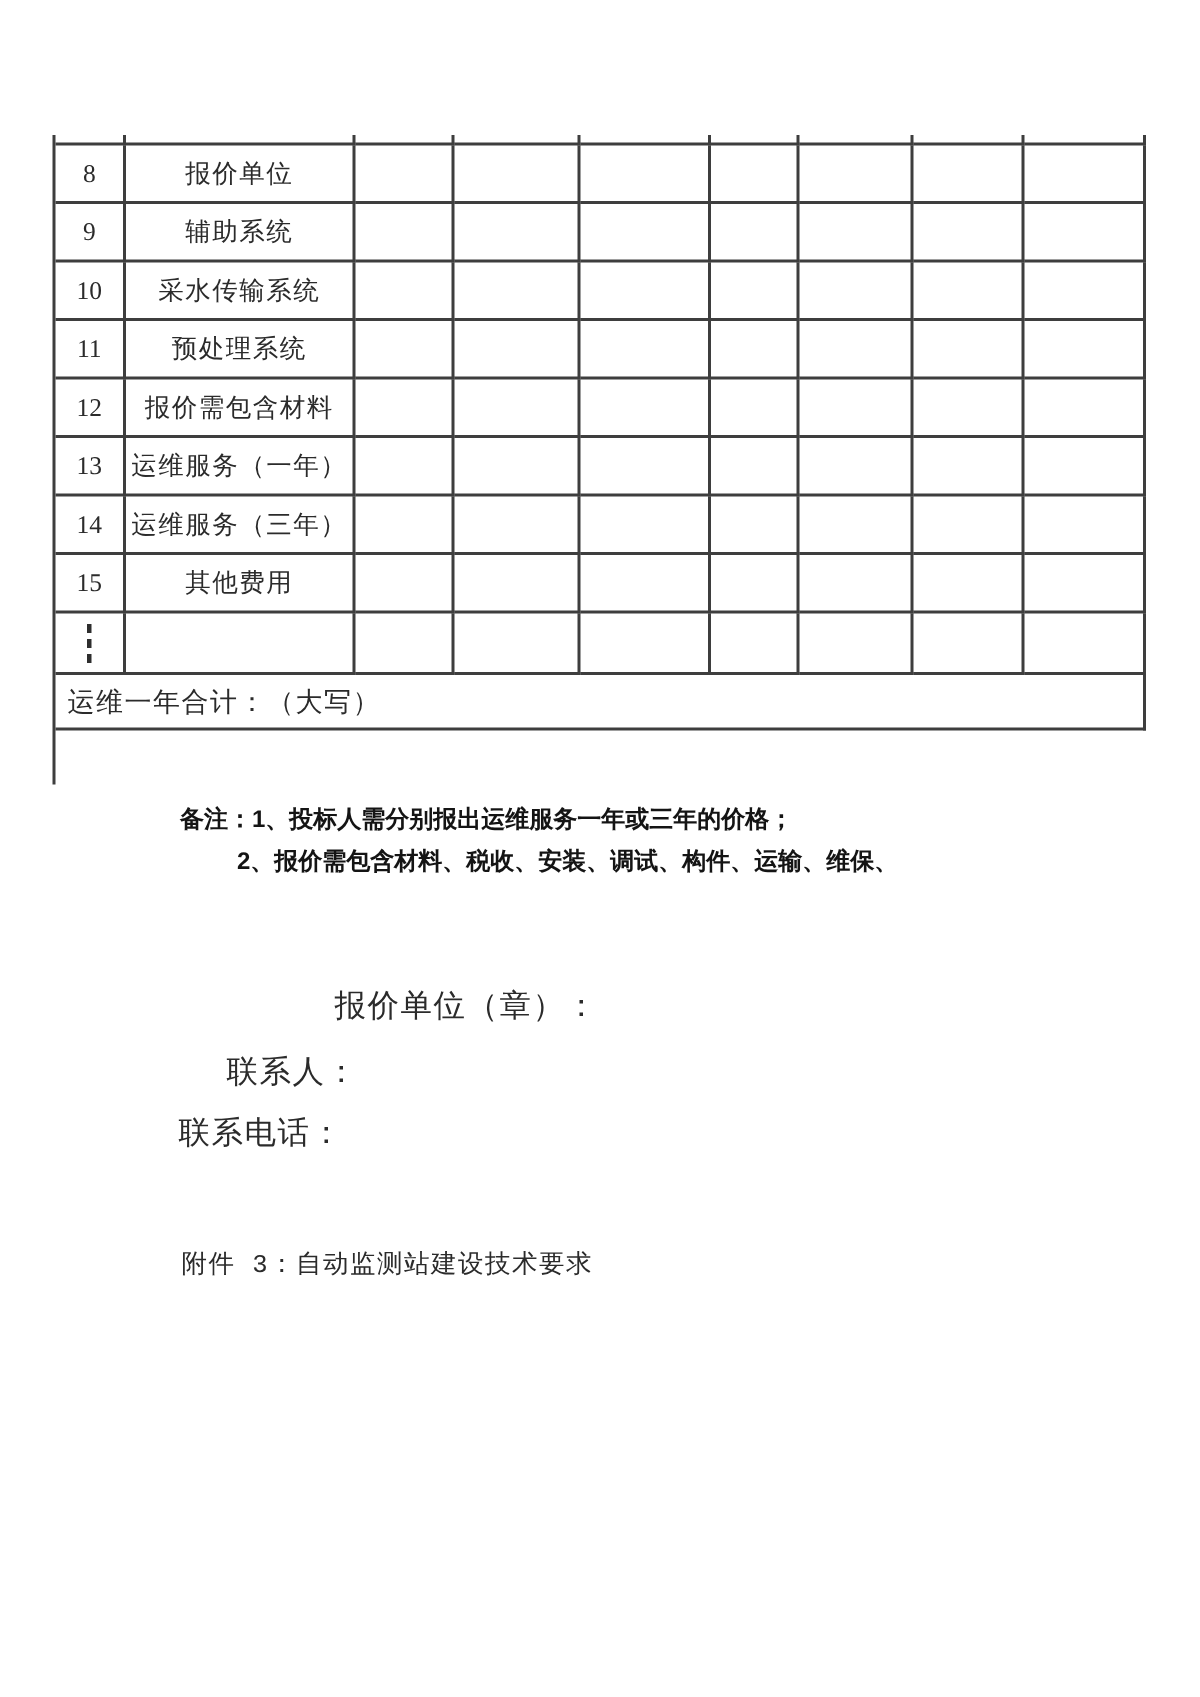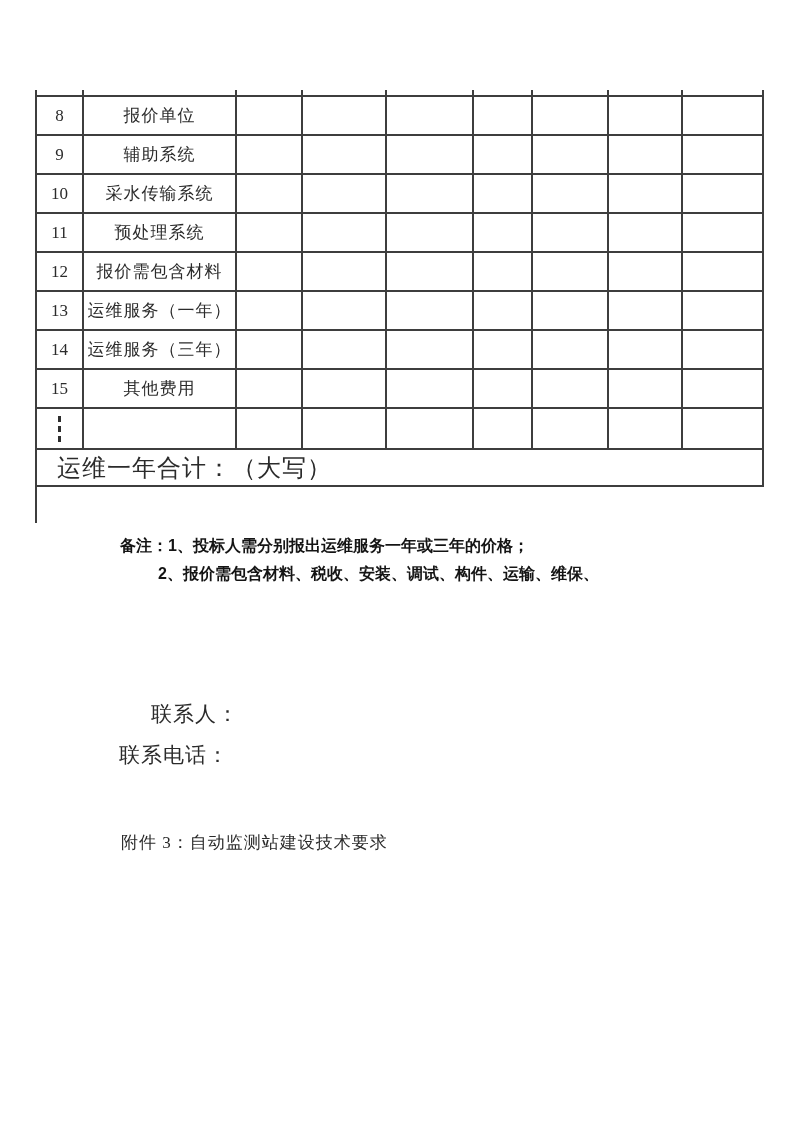--- a/index.html
+++ b/index.html
@@ -41,22 +41,22 @@
   }
   .cell.stub {
     border-bottom: 2px solid #3e3e3e;
   }
   .cell.name {
     letter-spacing: 1px;
   }
   .cell.summary {
     grid-column: 1 / -1;
     justify-content: flex-start;
-    padding-left: 20px;
-    font-size: 24px;
+    padding-left: 8px;
+    font-size: 18px;
     letter-spacing: 1px;
   }
   .vdots {
     display: block;
     width: 0;
     height: 26px;
     border-left: 3px dashed #2e2e2e;
   }
 
   
@@ -73,20 +73,21 @@
   }
   .sig-line {
     font-size: 21px;
     color: #2b2b2b;
     letter-spacing: 1px;
   }
   .attach-line {
     font-size: 17px;
     color: #2b2b2b;
     letter-spacing: 1px;
+    font-family: Liberation Mono, monospace;
   }
 </style>
 </head>
 <body>
 
 <div class="page">
 
   <div class="doc-table">
       <div class="cell stub"></div>
       <div class="cell stub"></div>
@@ -179,18 +180,19 @@
       <div class="cell empty"></div>
       <div class="cell empty"></div>
       <div class="cell empty"></div>
       <div class="cell empty"></div>
       <div class="cell summary">运维一年合计：（大写）</div>
     </div>
 
   <div class="txt note-line" style="left:120px; top:536px;">备注：1、投标人需分别报出运维服务一年或三年的价格；</div>
   <div class="txt note-line" style="left:158px; top:564px;">2、报价需包含材料、税收、安装、调试、构件、运输、维保、</div>
 
+  <div class="txt sig-line" style="left:223px; top:656px;">报价单位（章）：</div>
   <div class="txt sig-line" style="left:119px; top:700px;margin-left:32px;">联系人：</div>
   <div class="txt sig-line" style="left:119px; top:741px;">联系电话：</div>
 
   <div class="txt attach-line" style="left:121px; top:831px;">附件 3：自动监测站建设技术要求</div>
 
 </div>
 
 </body></html>

